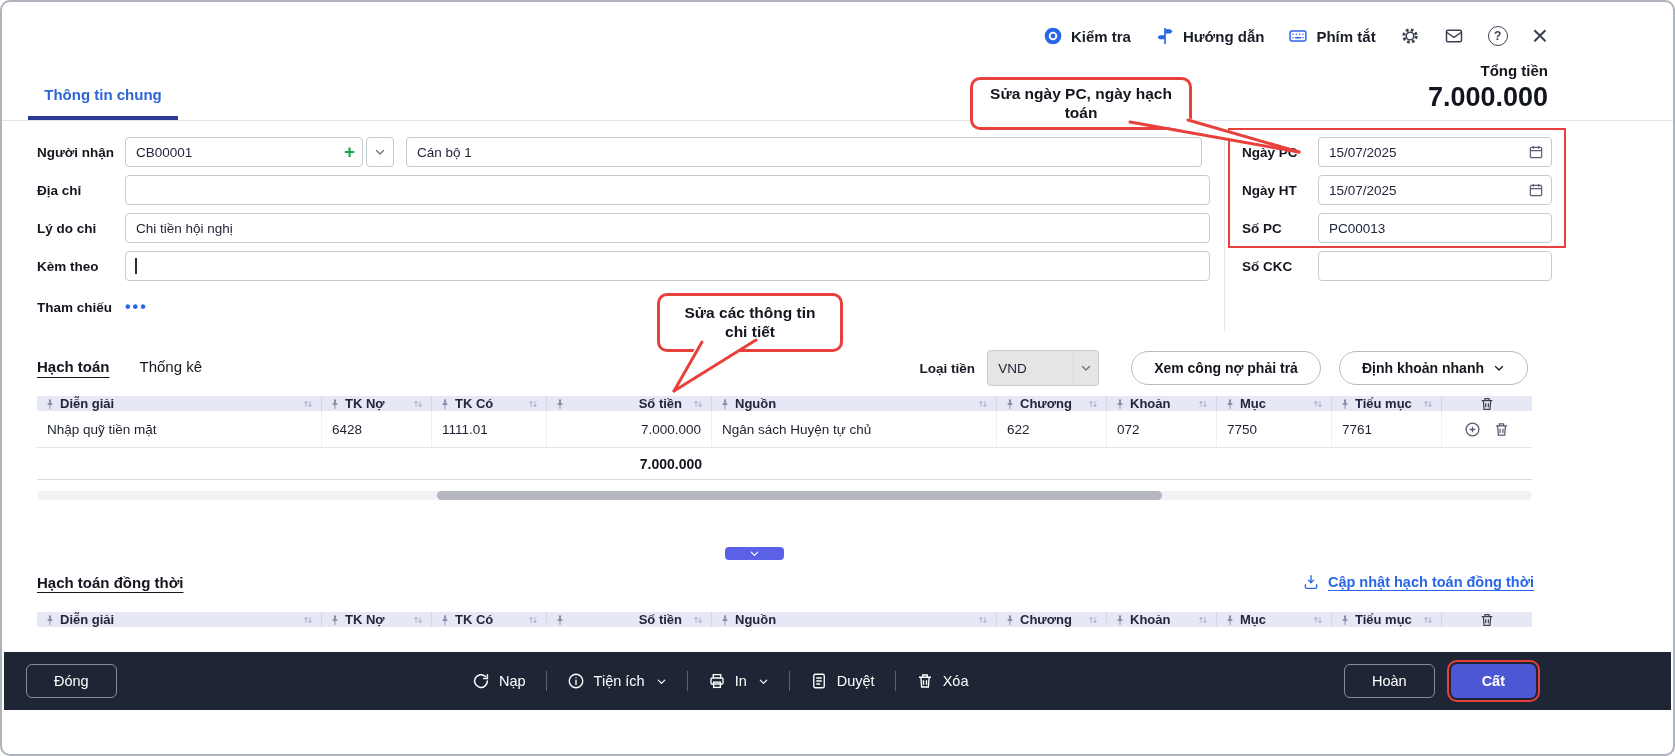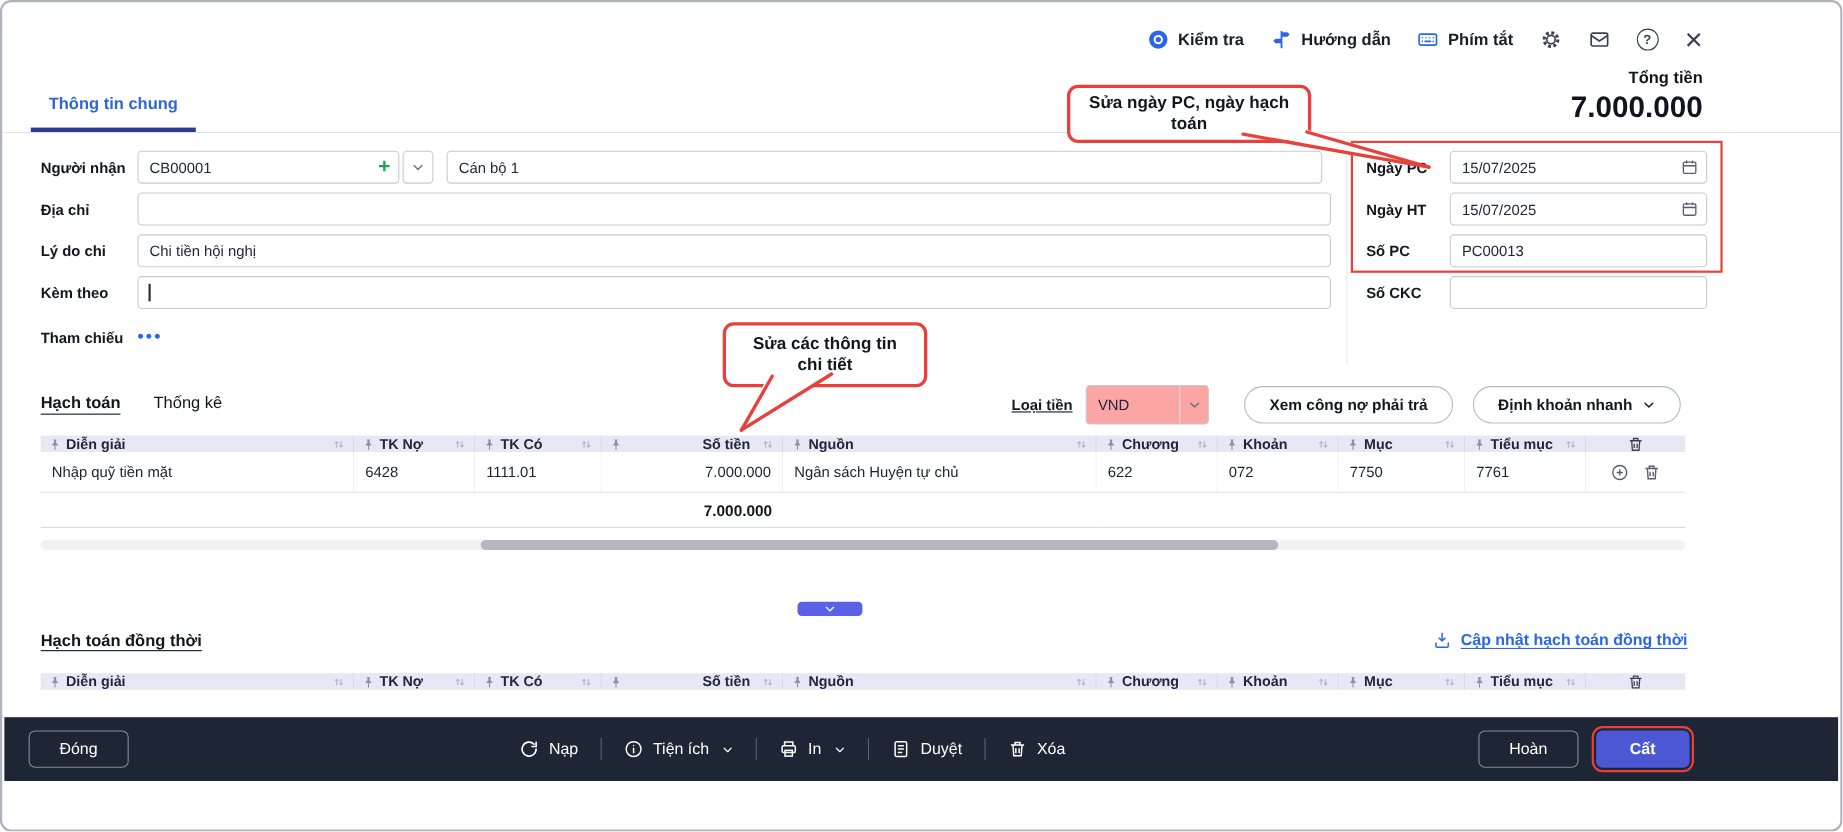--- a/index.html
+++ b/index.html
@@ -55,23 +55,23 @@
     font-weight:700;font-size:15.5px;text-align:center;color:#14161f;line-height:1.25;}
   .callout-dates{left:968px;top:75px;width:222px;padding:4px 10px;}
   .callout-details{left:655px;top:291px;width:186px;padding:7px 12px;}
   .tails{position:absolute;left:0;top:0;width:1675px;height:756px;z-index:6;pointer-events:none;}
 
   
   .sub-tabs{position:absolute;left:35px;top:356px;display:flex;gap:30px;align-items:center;}
   .sub-tab{font-size:15px;color:#14161f;cursor:pointer;}
   .sub-tab.active{font-weight:700;text-decoration:underline;text-underline-offset:5px;}
   .detail-controls{position:absolute;top:348px;right:145px;display:flex;align-items:center;}
-  .currency-label{font-weight:700;font-size:13.5px;text-decoration:underline;}
+  .currency-label{font-weight:700;font-size:13.5px;}
   .select{width:112px;height:36px;border:1px solid #c7cad2;border-radius:4px;margin-left:12px;display:flex;align-items:center;
-    cursor:pointer;background:#fca5a5;}
+    cursor:pointer;background:#e5e5e5;}
   .select-value{flex:1;padding:0 10px;font-size:13.5px;color:#22263a;}
   .select-caret{width:26px;height:100%;border-left:1px solid #dcdee4;display:flex;align-items:center;justify-content:center;color:#6b7180;}
   .pill-btn{height:34px;border-radius:18px;border:1px solid #b5bac4;background:#fff;padding:0 22px;font-size:14px;font-weight:600;
     color:#14161f;display:flex;align-items:center;gap:9px;cursor:pointer;font-family:"Liberation Sans", sans-serif;}
   .pill-debt{margin-left:32px;}
   .pill-quick{margin-left:18px;}
 
   
   .grid{display:grid;grid-template-columns:285px 110px 115px 165px 285px 110px 110px 115px 110px 90px;}
   .table1{position:absolute;left:35px;top:394px;width:1495px;}

